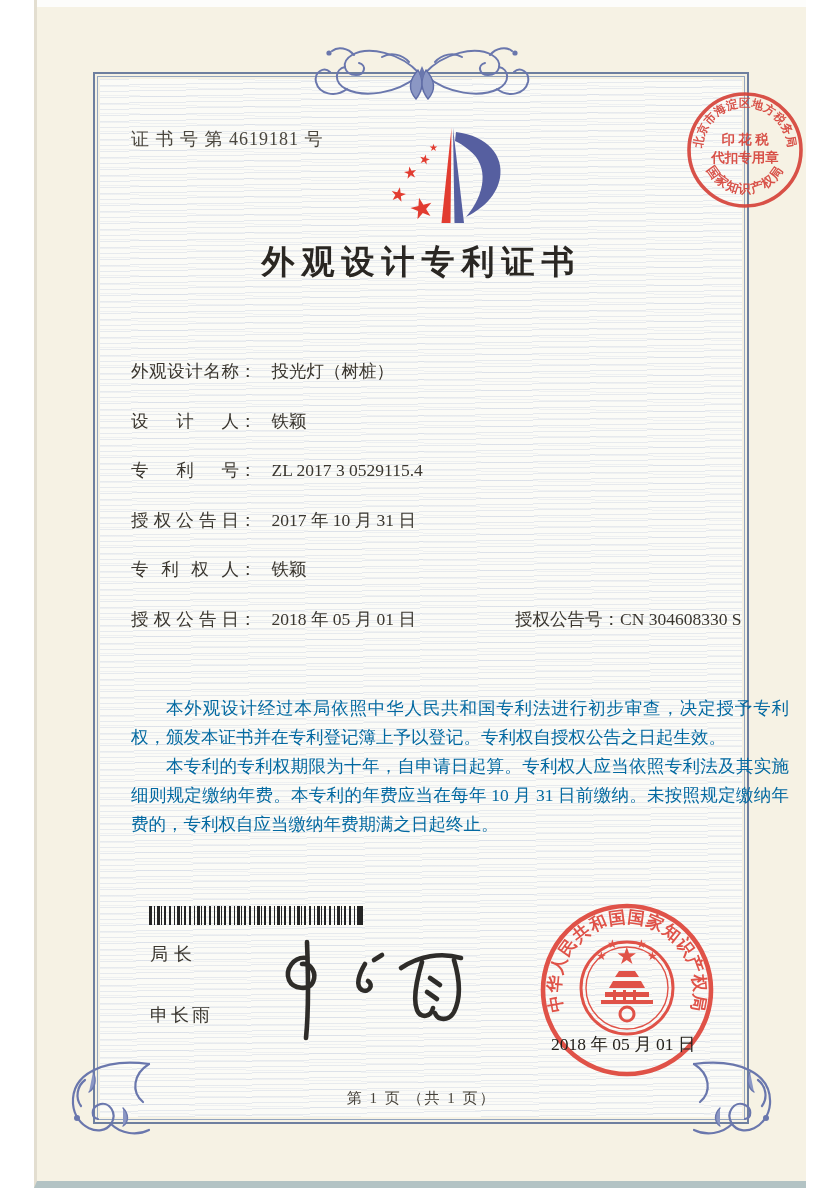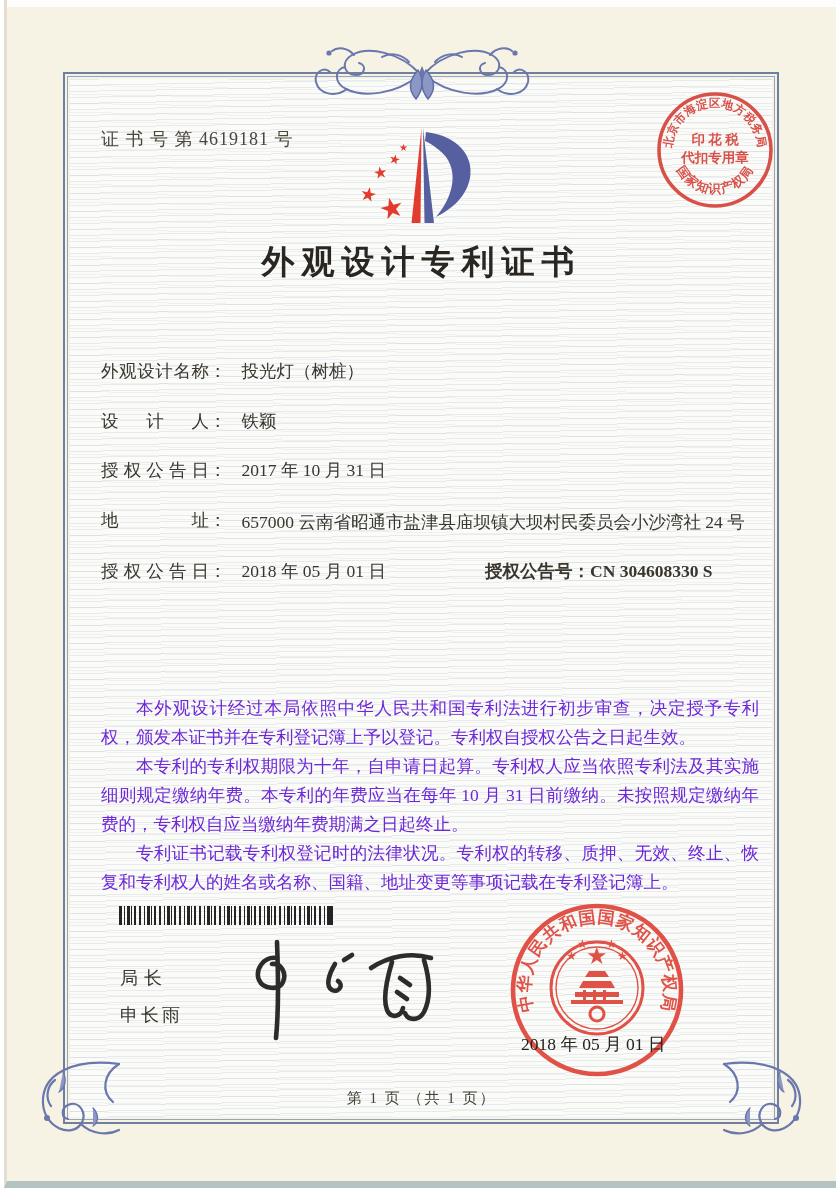--- a/index.html
+++ b/index.html
@@ -1,20 +1,20 @@
 <!DOCTYPE html>
 <html><head>
 <meta charset="utf-8">
 <style>
   * { margin:0; padding:0; box-sizing:border-box; }
   html,body { background:#ffffff; }
   body { font-family:"Liberation Serif","DejaVu Serif",serif; }
 
   .page {
-    position:relative; width:832px; height:1188px; margin:0 auto;
+    position:relative; width:772px; height:1188px; margin:0 auto;
     background:#f6f2e4;
     border-left:3px solid #e3ded0;
     border-bottom:7px solid #b3c3c4;
     overflow:hidden;
   }
   .page::before { 
     content:""; position:absolute; left:0; top:0; right:0; height:7px; background:#fdfdfb;
   }
 
   
@@ -58,39 +58,39 @@
 
   
   .fields { position:absolute; left:94px; top:360px; width:670px; z-index:4; font-size:17.5px; color:#3a362f; }
   .frow { margin-bottom:27.5px; line-height:22px; position:relative; }
   .flabel {
     display:inline-block; width:108px; text-align:justify; text-align-last:justify; vertical-align:top;
   }
   .fcolon { display:inline-block; vertical-align:top; }
   .fvalue { display:inline-block; vertical-align:top; margin-left:15px; }
   .frow-address .fvalue { width:515px; line-height:26px; margin-bottom:-2px; }
-  .grant-right { position:absolute; left:384px; top:0; white-space:nowrap;font-weight:bold; }
+  .grant-right { position:absolute; left:384px; top:0; white-space:nowrap; }
 
   
   .paras { position:absolute; left:94px; top:694px; width:658px; z-index:4; }
   .paras p {
-    font-size:17.5px; line-height:29px; color:#6d28d9;
+    font-size:17.5px; line-height:29px; color:#0369a1;
     text-align:justify; text-indent:2em;
   }
 
   
   .barcode {
     position:absolute; left:112px; top:906px; width:214px; height:19px; z-index:4;
     background:
       linear-gradient(90deg,#242424 0 3px,rgba(0,0,0,0) 3px calc(100% - 3px),#242424 calc(100% - 3px)),
       repeating-linear-gradient(90deg,#242424 0 2px,rgba(0,0,0,0) 2px 5px,#242424 5px 6px,rgba(0,0,0,0) 6px 8px,#242424 8px 11px,rgba(0,0,0,0) 11px 12px,#242424 12px 13px,rgba(0,0,0,0) 13px 15px,#242424 15px 17px,rgba(0,0,0,0) 17px 20px);
   }
 
   
-  .signer-title { position:absolute; left:113px; top:966px; font-size:18px; color:#3a362f; letter-spacing:6px; z-index:4; }
+  .signer-title { position:absolute; left:113px; top:942px; font-size:18px; color:#3a362f; letter-spacing:6px; z-index:4; }
   .signer-name  { position:absolute; left:113px; top:1003px; font-size:18px; color:#3a362f; letter-spacing:3px; z-index:4; }
   .signature    { position:absolute; left:236px; top:938px; width:210px; height:110px; z-index:6; }
 
   
   .office-seal { position:absolute; left:496px; top:896px; width:188px; height:188px; opacity:.95; z-index:5; }
   .issue-date  { position:absolute; left:514px; top:1032px; font-size:17.5px; color:#24211c; z-index:6; }
 
   
   .page-footer { position:absolute; left:0; right:0; top:1089px; text-align:center; font-size:15px; color:#46423a; letter-spacing:2px; z-index:4; }
 
@@ -180,35 +180,37 @@
   <div class="title">外观设计专利证书</div>
 
   <div class="fields">
     <div class="frow">
       <span class="flabel">外观设计名称</span><span class="fcolon">：</span><span class="fvalue">投光灯（树桩）</span>
     </div>
     <div class="frow">
       <span class="flabel">设计人</span><span class="fcolon">：</span><span class="fvalue">铁颖</span>
     </div>
     <div class="frow">
+      <span class="flabel">专利号</span><span class="fcolon">：</span><span class="fvalue">ZL 2017 3 0529115.4</span>
+    </div>
+    <div class="frow">
       <span class="flabel">授权公告日</span><span class="fcolon">：</span><span class="fvalue">2017 年 10 月 31 日</span>
     </div>
-    <div class="frow frow-address">
-      <span class="flabel">地址</span><span class="fcolon">：</span><span class="fvalue">657000 云南省昭通市盐津县庙坝镇大坝村民委员会小沙湾社 24 号</span>
+    <div class="frow">
+      <span class="flabel">专利权人</span><span class="fcolon">：</span><span class="fvalue">铁颖</span>
     </div>
     <div class="frow">
       <span class="flabel">授权公告日</span><span class="fcolon">：</span><span class="fvalue">2018 年 05 月 01 日</span>
       <span class="grant-right"><span>授权公告号</span><span>：</span><span>CN 304608330 S</span></span>
     </div>
   </div>
 
   <div class="paras">
     <p>本外观设计经过本局依照中华人民共和国专利法进行初步审查，决定授予专利权，颁发本证书并在专利登记簿上予以登记。专利权自授权公告之日起生效。</p>
     <p>本专利的专利权期限为十年，自申请日起算。专利权人应当依照专利法及其实施细则规定缴纳年费。本专利的年费应当在每年 10 月 31 日前缴纳。未按照规定缴纳年费的，专利权自应当缴纳年费期满之日起终止。</p>
-    <p>专利证书记载专利权登记时的法律状况。专利权的转移、质押、无效、终止、恢复和专利权人的姓名或名称、国籍、地址变更等事项记载在专利登记簿上。</p>
   </div>
 
   <div class="barcode"></div>
 
   <div class="signer-title">局长</div>
   <div class="signer-name">申长雨</div>
 
   <svg class="signature" viewBox="0 0 210 110">
     <g stroke="#2e2c29" stroke-width="4.6" fill="none" stroke-linecap="round" stroke-linejoin="round">
       <path d="M34,20 C20,18 12,32 16,42 C20,51 36,53 40,44 C44,35 38,25 29,26"></path>

